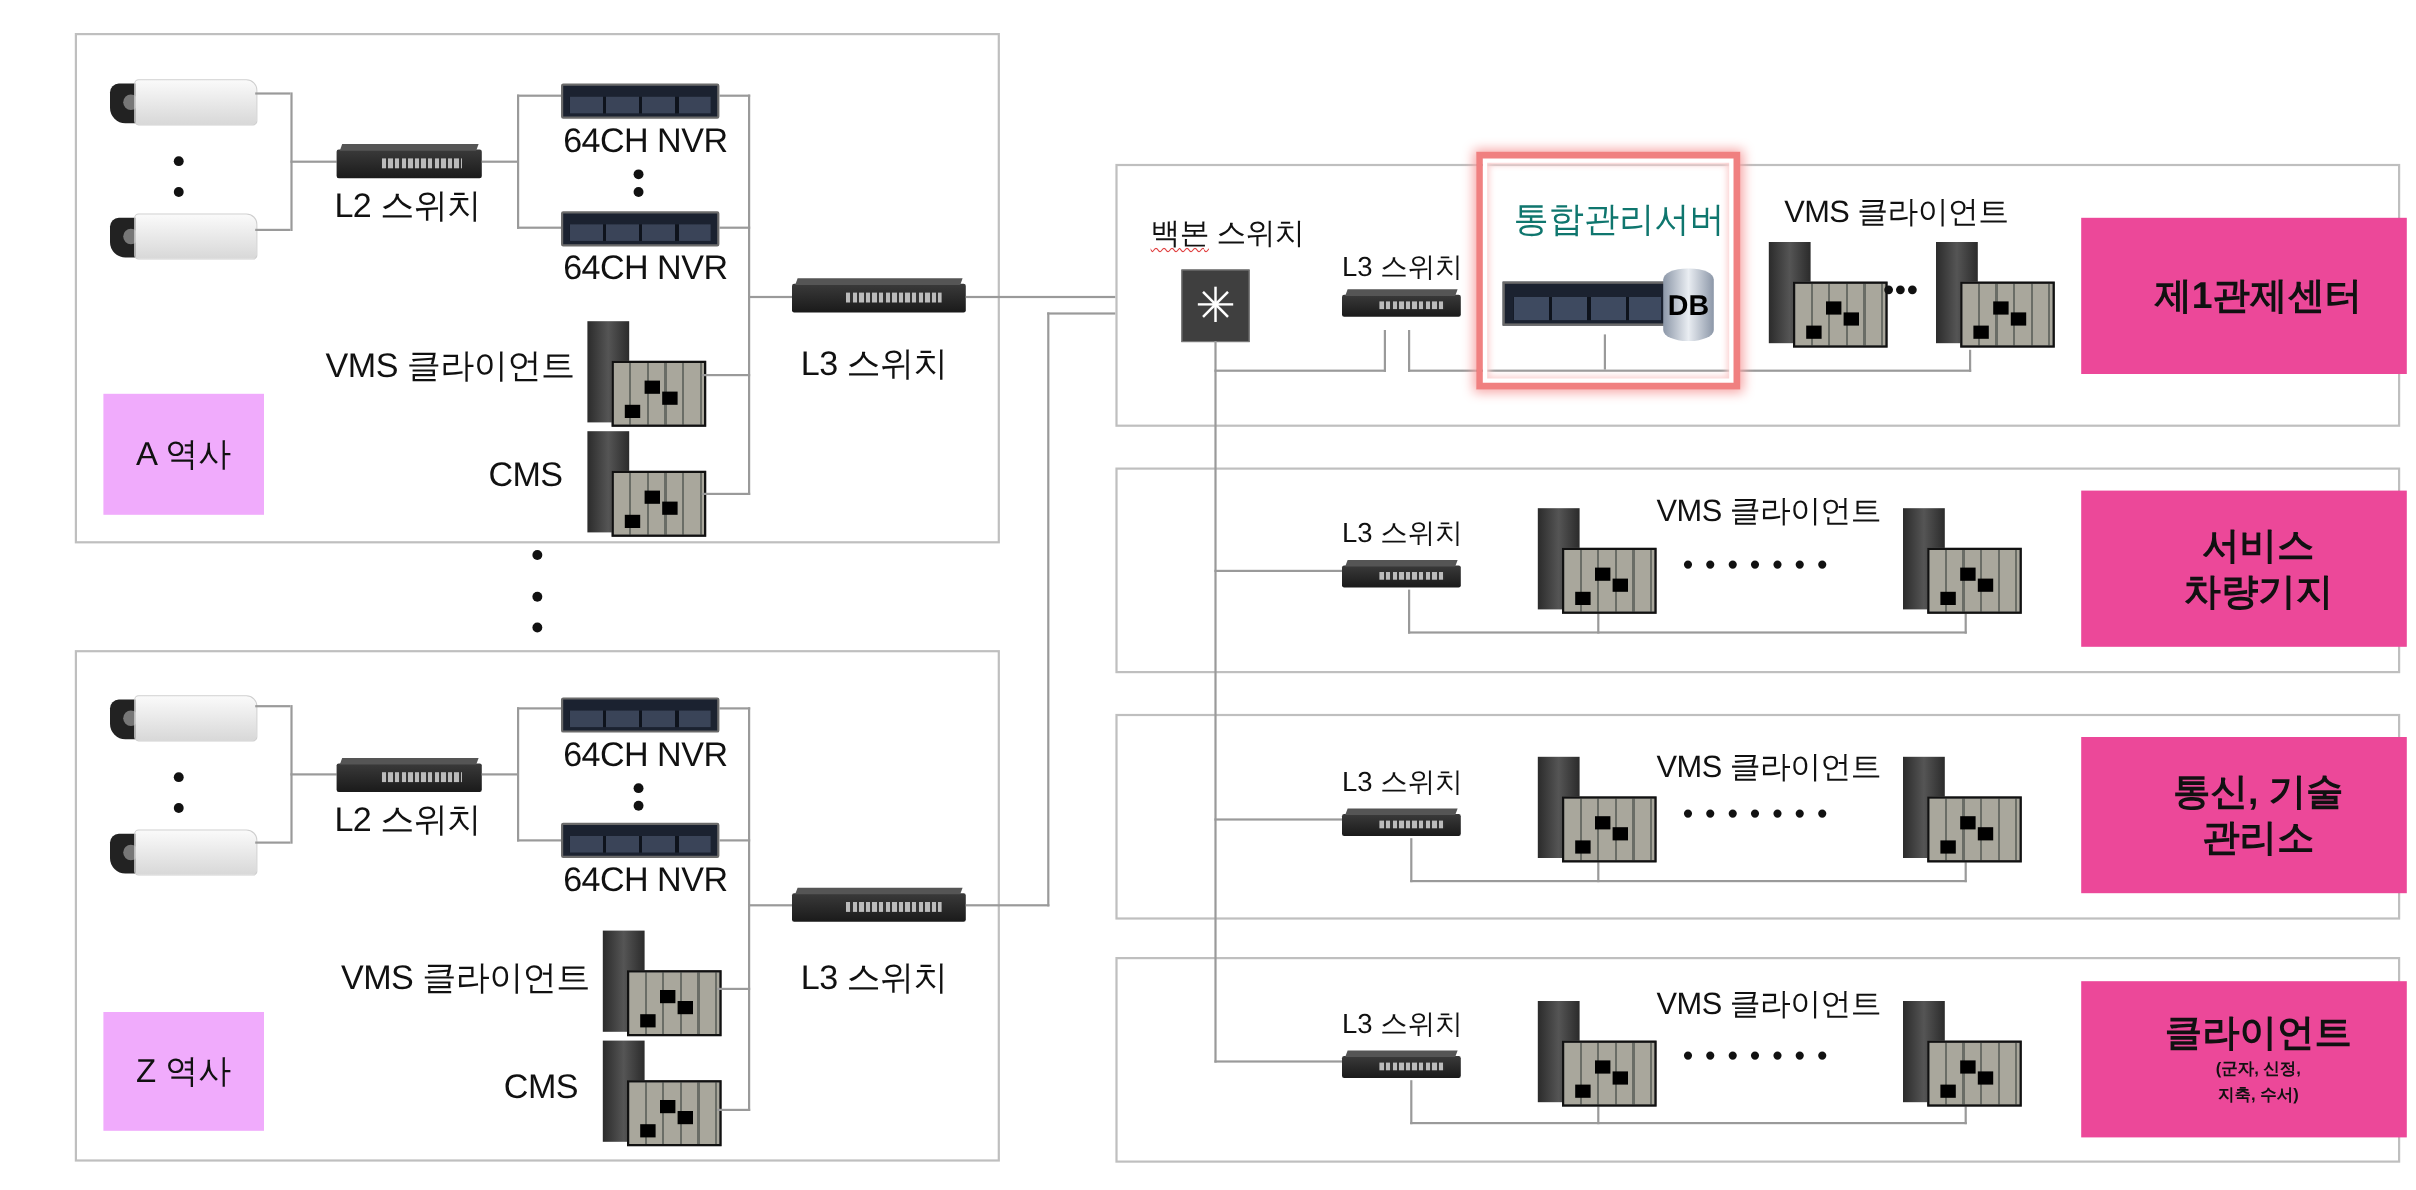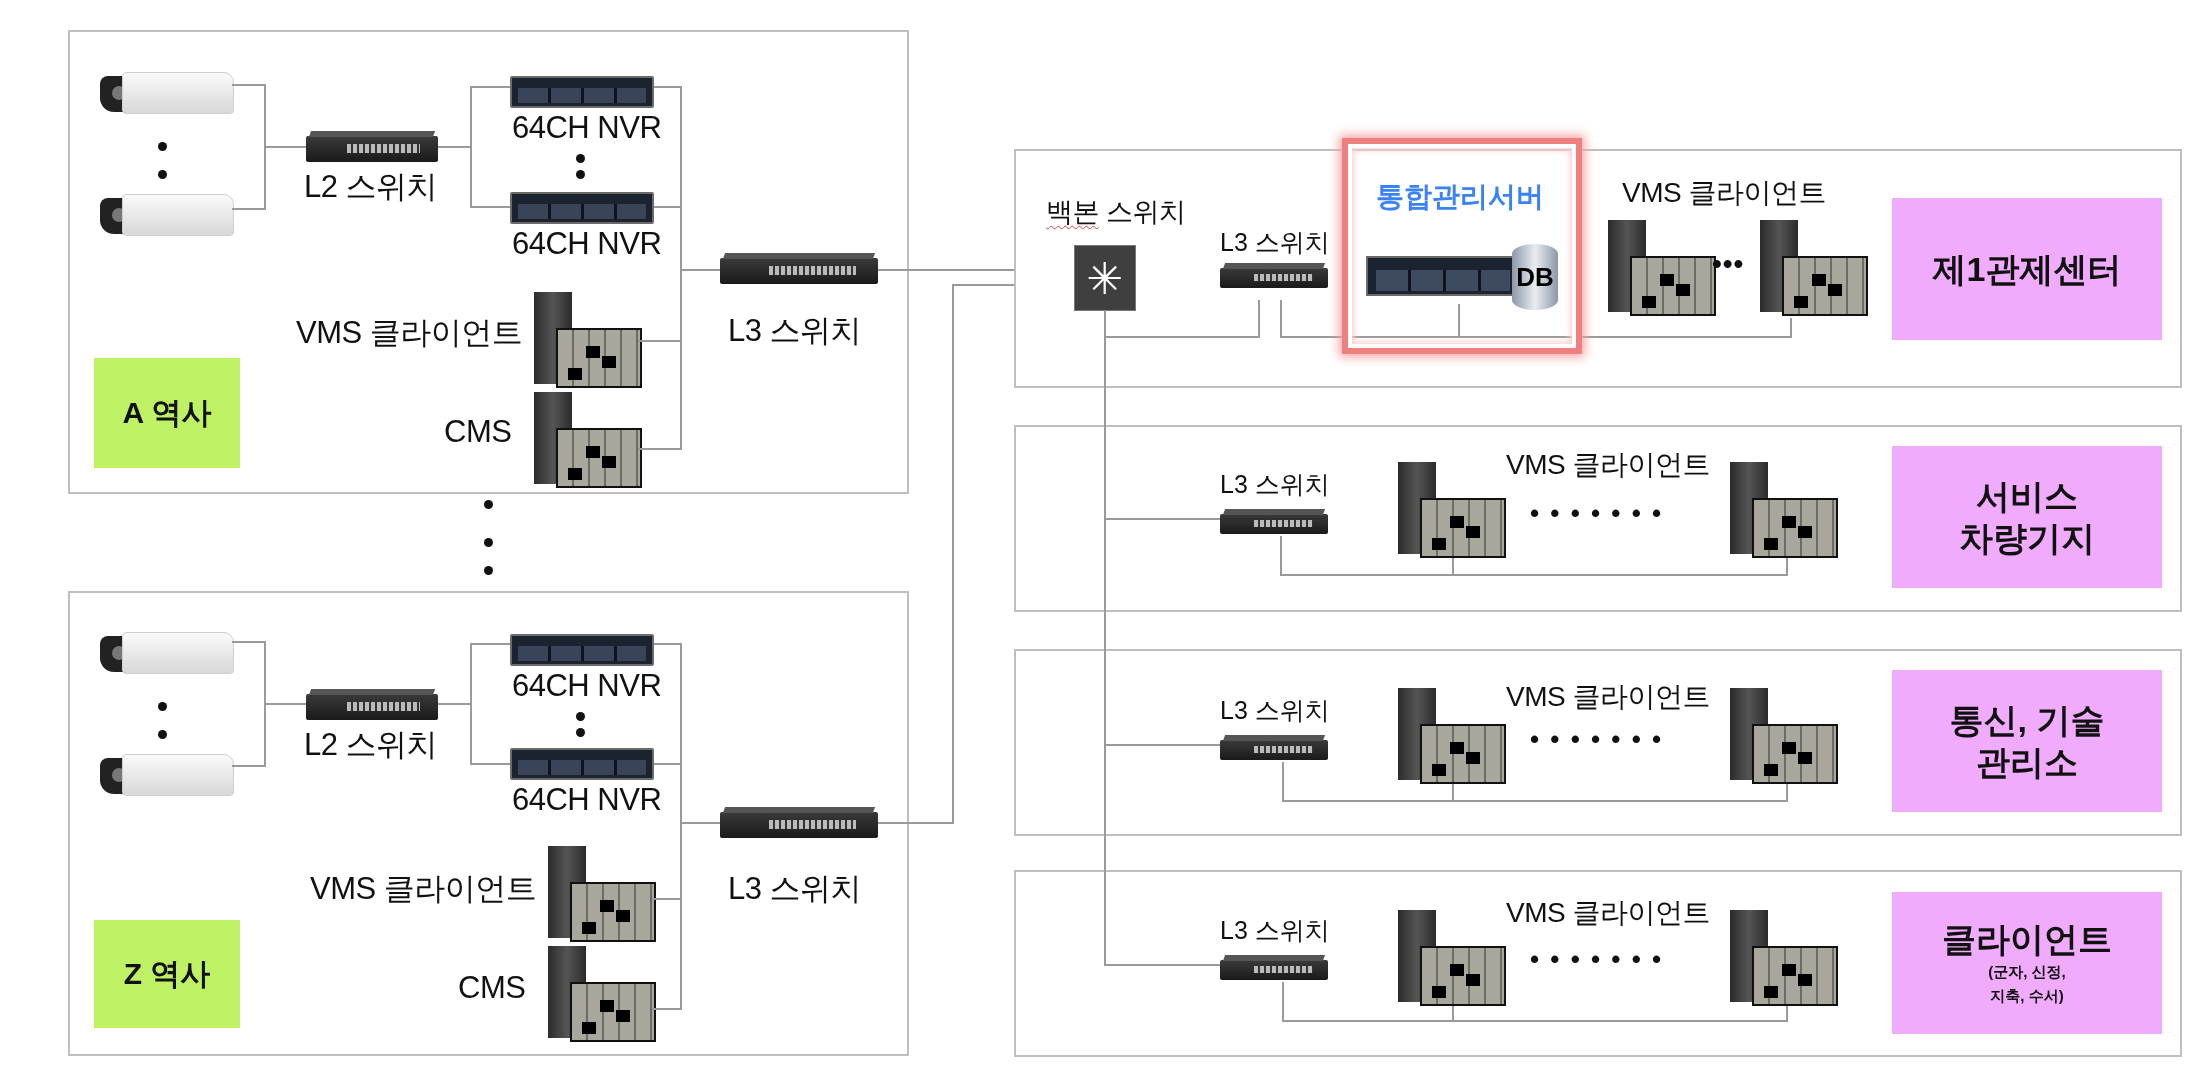--- a/index.html
+++ b/index.html
@@ -1,24 +1,24 @@
 <!DOCTYPE html>
 <html><head>
 <meta charset="utf-8">
 <style>
   html,body{margin:0;padding:0;background:#fff;}
   body{width:2196px;height:1082px;position:relative;overflow:hidden;font-family:"Liberation Sans","DejaVu Sans",sans-serif;color:#111;}
   .frame{position:absolute;border:2px solid #bfbfbf;box-sizing:border-box;background:#fff;}
   .line{position:absolute;background:#9a9a9a;}
   .lbl{position:absolute;font-size:31px;white-space:nowrap;color:#111;letter-spacing:-0.5px;}
   .lbl-sm{position:absolute;font-size:25px;white-space:nowrap;color:#111;}
-  .site{position:absolute;background:#f0abfc;display:flex;flex-direction:column;align-items:center;justify-content:center;font-weight:bold;color:#111;}
+  .site{position:absolute;background:#ec4899;display:flex;flex-direction:column;align-items:center;justify-content:center;font-weight:bold;color:#111;padding-left:26px;}
   .site .main{font-size:34px;line-height:42px;}
   .site .sub{font-size:15px;line-height:24px;}
-  .station{position:absolute;background:#bef264;display:flex;align-items:center;justify-content:center;font-weight:bold;font-size:30px;}
+  .station{position:absolute;background:#f0abfc;display:flex;align-items:center;justify-content:center;font-weight:normal;font-size:30px;}
   .dot{position:absolute;width:9px;height:9px;border-radius:50%;background:#111;}
   
   .camera{position:absolute;width:135px;height:50px;}
   .camera .body{position:absolute;left:22px;top:2px;width:110px;height:40px;background:linear-gradient(#fafafa,#d8d8d8);border-radius:4px 10px 4px 4px;border:1px solid #cfcfcf;}
   .camera .lens{position:absolute;left:0;top:6px;width:32px;height:36px;background:#222;border-radius:8px 2px 2px 14px;}
   .camera .lens:after{content:"";position:absolute;left:12px;top:10px;width:14px;height:14px;border-radius:50%;background:#777;}
   
   .switch{position:absolute;height:26px;background:linear-gradient(#3a3a3a,#1a1a1a);border-radius:2px;}
   .switch:before{content:"";position:absolute;top:-5px;left:4px;right:4px;height:6px;background:#555;transform:skewX(-20deg);}
   .switch .ports{position:absolute;right:14%;top:8px;width:55%;height:9px;background:repeating-linear-gradient(90deg,#bbb 0 4px,#333 4px 6px);}
@@ -32,21 +32,21 @@
      linear-gradient(#0000,#0000),
      repeating-linear-gradient(90deg,#a9a79c 0 14px,#6a6d66 14px 16px),#888;}
   .ws .screen:before{content:"";position:absolute;left:28px;top:16px;width:14px;height:12px;background:#000;box-shadow:16px 10px 0 #000,-18px 22px 0 #000;}
   
   .backbone{position:absolute;width:60px;height:64px;background:#3f3f3f;border:1px solid #777;display:flex;align-items:center;justify-content:center;color:#fff;font-size:44px;}
   
   .hl{position:absolute;border:6px solid #f08080;box-shadow:0 0 10px 3px #f7a5a5, inset 0 0 0 4px #fff, inset 0 0 6px 6px #fbd0d0;box-sizing:border-box;}
   .server{position:absolute;width:150px;height:36px;background:#1b2230;border:2px solid #6a6a6a;}
   .server .bays{position:absolute;left:8px;right:8px;top:12px;bottom:3px;background:repeating-linear-gradient(90deg,#3e4a60 0 32px,#0e131c 32px 35px);}
   .db{position:absolute;width:46px;height:66px;background:linear-gradient(90deg,#8c97a8,#e9edf2 50%,#8c97a8);border-radius:22px/10px;display:flex;align-items:center;justify-content:center;font-weight:bold;font-size:26px;color:#000;}
-  .server-title{position:absolute;font-weight:bold;font-size:28px;color:#3b82f6;white-space:nowrap;}
+  .server-title{position:absolute;font-weight:normal;font-size:32px;color:#0f766e;white-space:nowrap;}
   .squiggle{text-decoration:underline wavy #e04040;text-decoration-thickness:1px;text-underline-offset:4px;}
   .ellipsis{position:absolute;font-size:34px;font-weight:bold;letter-spacing:10px;color:#111;}
 </style>
 </head>
 <body>
 
 <div class="frame" style="left:68px;top:30px;width:841px;height:464px;"></div>
 
 <div class="camera" style="left:100px;top:70px;">
     <div class="lens"></div>

